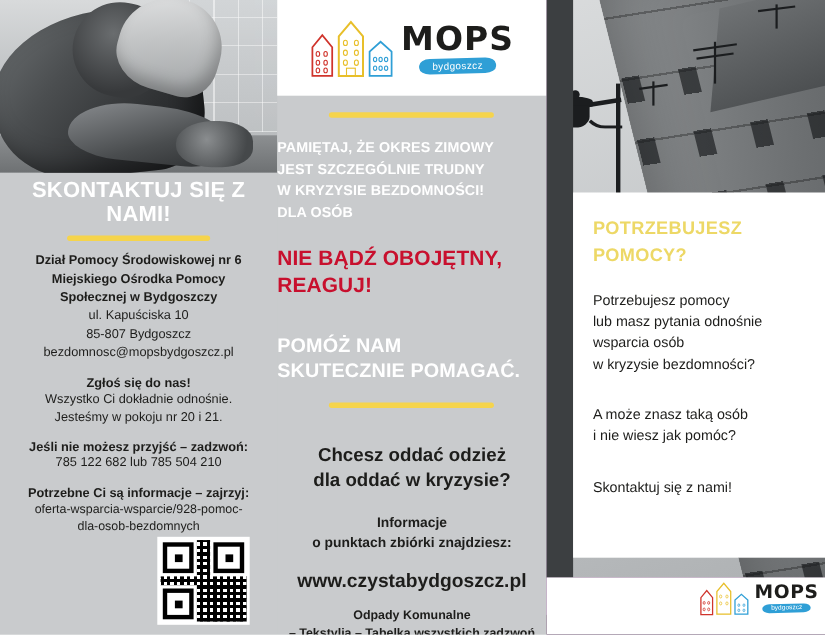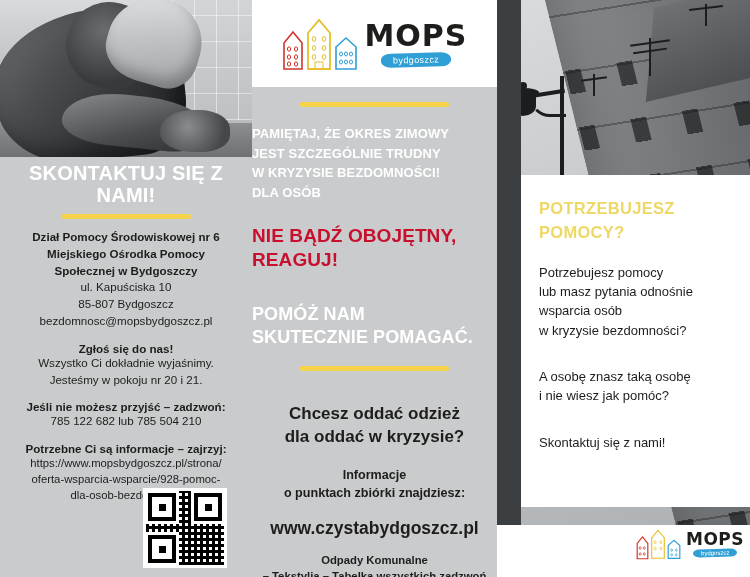--- a/index.html
+++ b/index.html
@@ -486,30 +486,29 @@
 
       <div class="addr-bold">Dział Pomocy Środowiskowej nr 6</div>
       <div class="addr-bold">Miejskiego Ośrodka Pomocy</div>
       <div class="addr-bold">Społecznej w Bydgoszczy</div>
       <div class="addr-reg">ul. Kapuściska 10</div>
       <div class="addr-reg">85-807 Bydgoszcz</div>
       <div class="addr-reg">bezdomnosc@mopsbydgoszcz.pl</div>
 
       <div class="gap-8"></div>
       <div class="zglos">Zgłoś się do nas!</div>
-      <div class="addr-reg">Wszystko Ci dokładnie wyjaśnimy.</div>
+      <div class="addr-reg">Wszystko Ci dokładnie odnośnie.</div>
       <div class="addr-reg">Jesteśmy w pokoju nr 20 i 21.</div>
 
       <div class="gap-8"></div>
       <div class="zglos">Jeśli nie możesz przyjść – zadzwoń:</div>
       <div class="addr-reg">785 122 682 lub 785 504 210</div>
 
       <div class="gap-8"></div>
       <div class="zglos">Potrzebne Ci są informacje – zajrzyj:</div>
-      <div class="url-text">https://www.mopsbydgoszcz.pl/strona/</div>
       <div class="url-text">oferta-wsparcia-wsparcie/928-pomoc-</div>
       <div class="url-text">dla-osob-bezdomnych</div>
     </div>
 
     <div class="qr-wrap">
       <div class="qr">
         <div class="qr-bl"></div>
       </div>
     </div>
   </div>
@@ -623,21 +622,21 @@
         <div>POTRZEBUJESZ</div>
         <div>POMOCY?</div>
       </div>
       <div class="right-para rp1">
         <div>Potrzebujesz pomocy</div>
         <div>lub masz pytania odnośnie</div>
         <div>wsparcia osób</div>
         <div>w kryzysie bezdomności?</div>
       </div>
       <div class="right-para rp2">
-        <div>A osobę znasz taką osobę</div>
+        <div>A może znasz taką osób</div>
         <div>i nie wiesz jak pomóc?</div>
       </div>
       <div class="right-para rp3">
         <div>Skontaktuj się z nami!</div>
       </div>
     </div>
   </div>
 
   <div class="bottom-white"></div>
 

